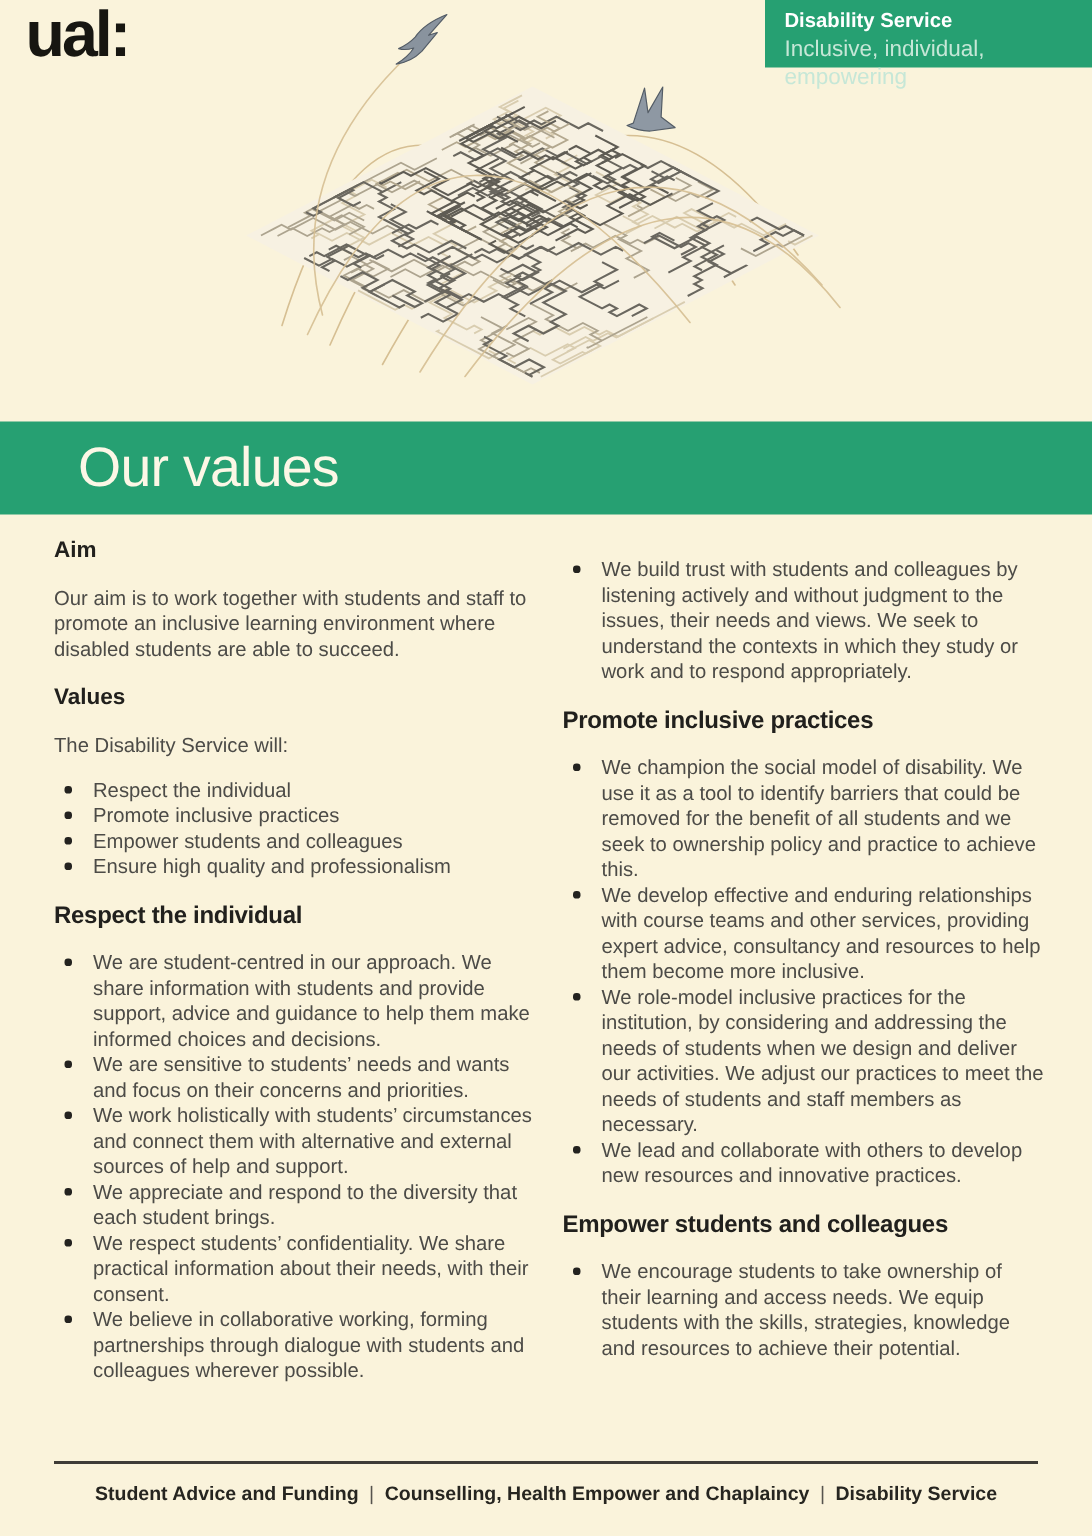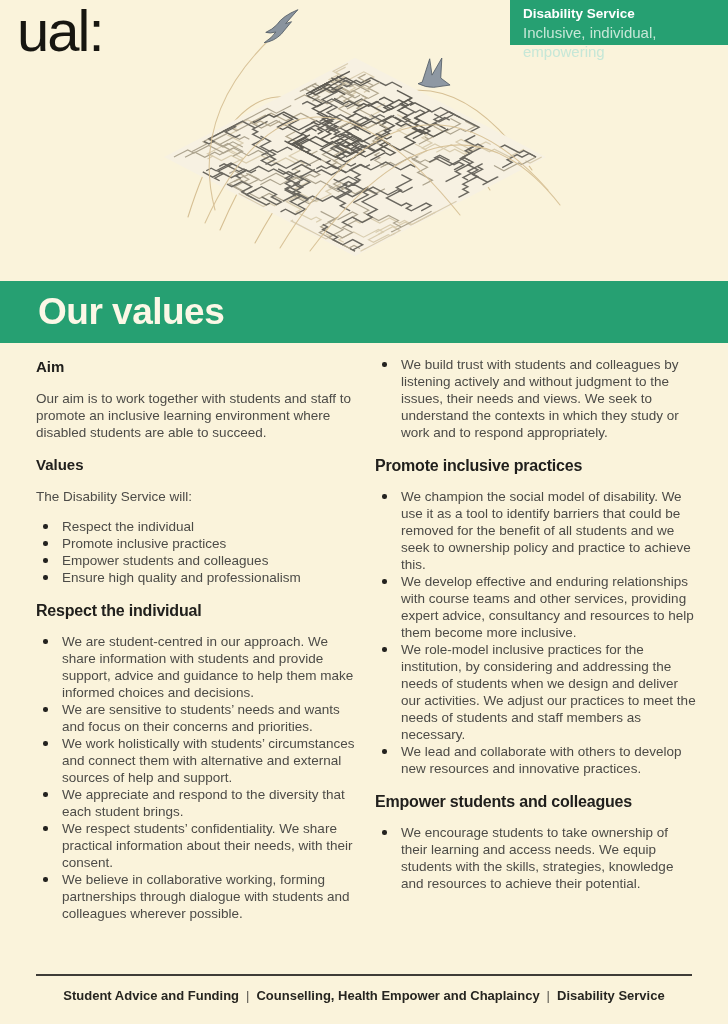--- a/index.html
+++ b/index.html
@@ -5,42 +5,42 @@
   html,body{margin:0;padding:0;}
   body{background:#e8e4d4;}
   .page{
     position:relative;width:728px;height:1024px;margin:0 auto;
     background:#FAF3DB;overflow:hidden;
     font-family:"Liberation Sans",sans-serif;color:#4C4B47;
   }
   
   .logo{
     position:absolute;top:2px;left:17px;
-    font-size:58px;font-weight:normal;letter-spacing:-2px;color:#171611;line-height:1;
+    font-size:43px;font-weight:bold;letter-spacing:-2px;color:#171611;line-height:1;
   }
   .service-box{
     position:absolute;top:0;left:510px;right:0;height:45px;
     background:#26A072;box-sizing:border-box;padding:6px 8px 0 13px;
   }
   .service-title{font-size:13.5px;font-weight:bold;color:#FFFFFF;line-height:1.25;}
   .service-tagline{font-size:15px;color:#C6E7D7;line-height:1.25;margin-top:1px;}
   .illustration{position:absolute;left:160px;top:5px;width:420px;height:272px;}
   
   .banner{
     position:absolute;top:281px;left:0;right:0;height:62px;
     background:#26A072;display:flex;align-items:center;
   }
   .banner h1{
-    margin:2px;padding-left:36px;font-size:37px;font-weight:bold;
+    margin:16px;padding-left:36px;font-size:37px;font-weight:normal;
     color:#FCF7E6;letter-spacing:-0.5px;
   }
   
   .columns{
     position:absolute;top:343px;left:36px;width:661px;
-    display:flex;gap:17px;font-size:13.5px;line-height:17px;
+    display:flex;gap:17px;font-size:13.5px;line-height:17px;align-items:center;
   }
   .col{width:322px;}
   h2.section{
     font-size:16px;font-weight:bold;color:#21201D;
     margin:15px 0 0;line-height:19px;letter-spacing:-0.2px;
   }
   h3.sub{
     font-size:15px;font-weight:bold;color:#21201D;
     margin:15px 0 0;line-height:18px;
   }

